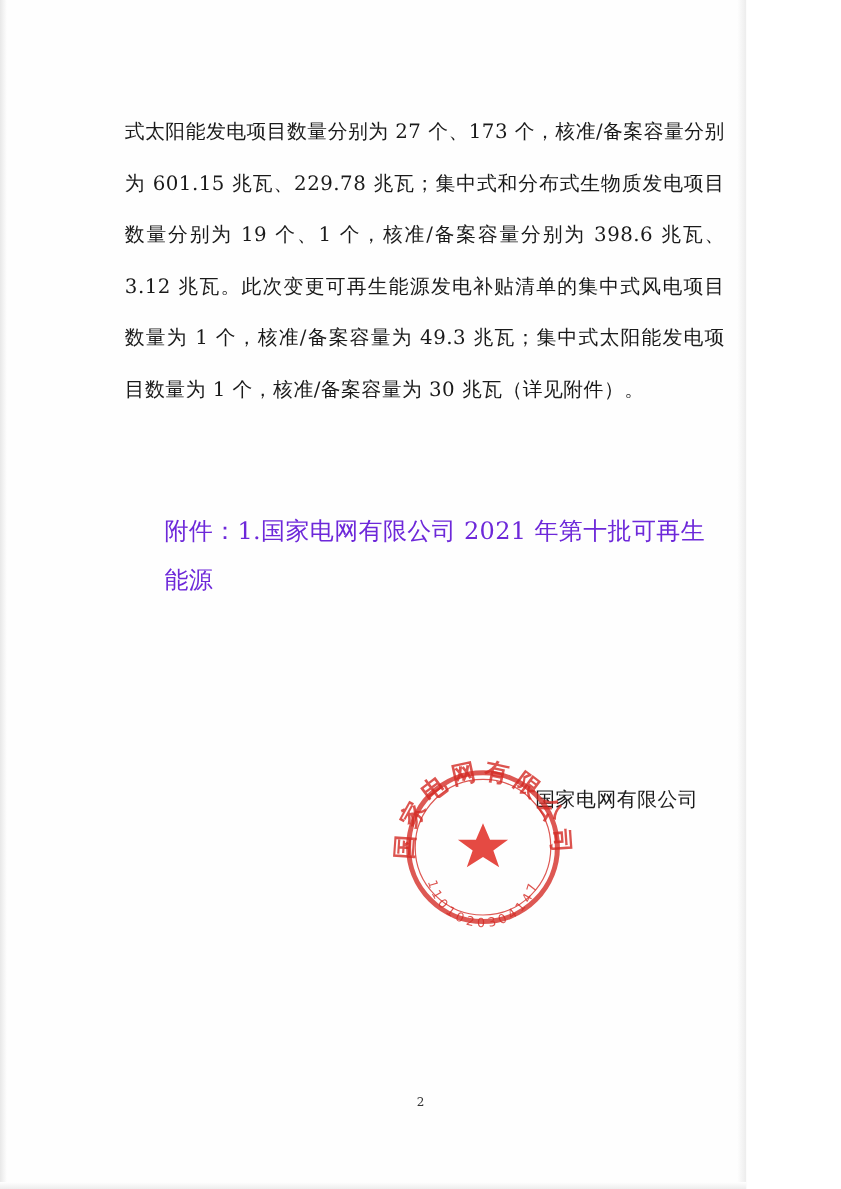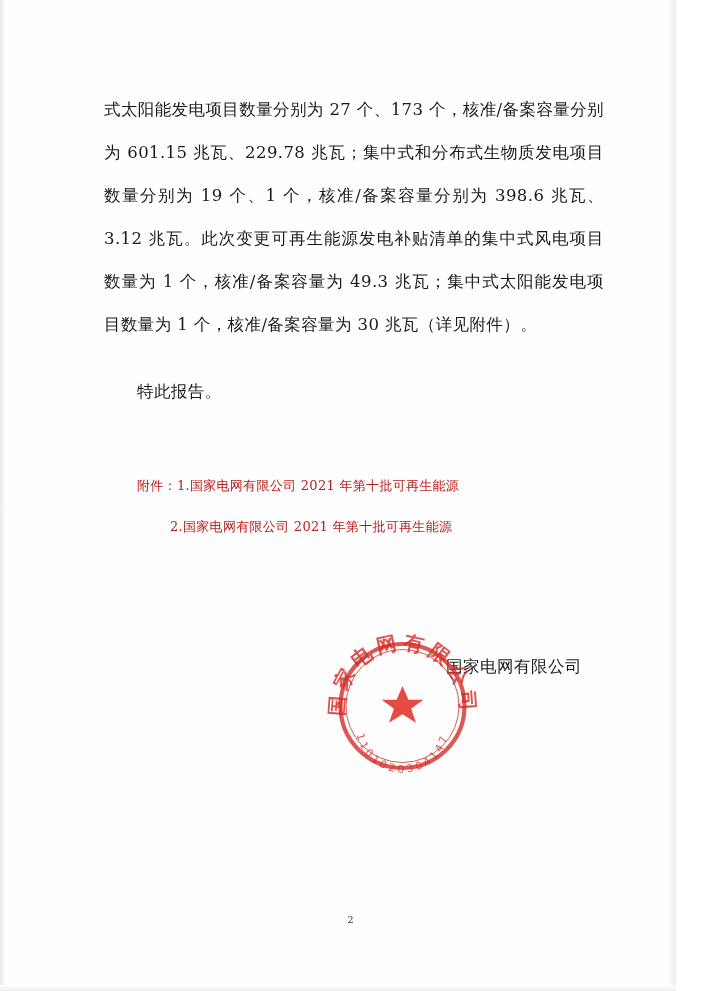--- a/index.html
+++ b/index.html
@@ -5,21 +5,21 @@
   html, body {
     margin: 0;
     padding: 0;
     background: #ffffff;
   }
   body {
     font-family: "DejaVu Serif", serif;
   }
   .page {
     position: relative;
-    width: 676px;
+    width: 622px;
     height: 991px;
     background: #fefefe;
     overflow: hidden;
   }
   .doc-body {
     position: absolute;
     left: 104px;
     top: 88px;
     width: 500px;
   }
@@ -31,23 +31,23 @@
     text-align: justify;
     text-justify: inter-ideograph;
   }
   .para-indent {
     text-indent: 33px;
   }
   .spacer-sm { height: 24px; }
   .spacer-md { height: 52px; }
   .attach-block {
     margin-top: 0;
-    font-size: 13px;
+    font-size: 20px;
     line-height: 41px;
-    color: #b91c1c;
+    color: #6d28d9;
     letter-spacing: 0.3px;
   }
   .attach-row {
     display: block;
     padding-left: 33px;
   }
   .attach-first {
     padding-left: 33px;
   }
   .attach-cont {
@@ -112,30 +112,26 @@
   <div class="sheet-edge-left"></div>
   <div class="sheet-edge-right"></div>
   <div class="sheet-edge-bottom"></div>
 
   <div class="doc-body">
 
     <div class="para">式太阳能发电项目数量分别为 27 个、173 个，核准/备案容量分别为 601.15 兆瓦、229.78 兆瓦；集中式和分布式生物质发电项目数量分别为 19 个、1 个，核准/备案容量分别为 398.6 兆瓦、3.12 兆瓦。此次变更可再生能源发电补贴清单的集中式风电项目数量为 1 个，核准/备案容量为 49.3 兆瓦；集中式太阳能发电项目数量为 1 个，核准/备案容量为 30 兆瓦（详见附件）。</div>
 
     <div class="spacer-sm"></div>
 
-    <div class="para para-indent">特此报告。</div>
 
     <div class="spacer-md"></div>
 
     <div class="attach-block">
       <div class="attach-row attach-first">
         <span>附件：</span><span>1.国家电网有限公司 2021 年第十批可再生能源</span>
-      </div>
-      <div class="attach-row attach-cont">
-        <span>2.国家电网有限公司 2021 年第十批可再生能源</span>
       </div>
     </div>
 
     <div class="signature">
       <div class="sig-line">国家电网有限公司</div>
     </div>
 
   </div>
 
   <div class="seal">

